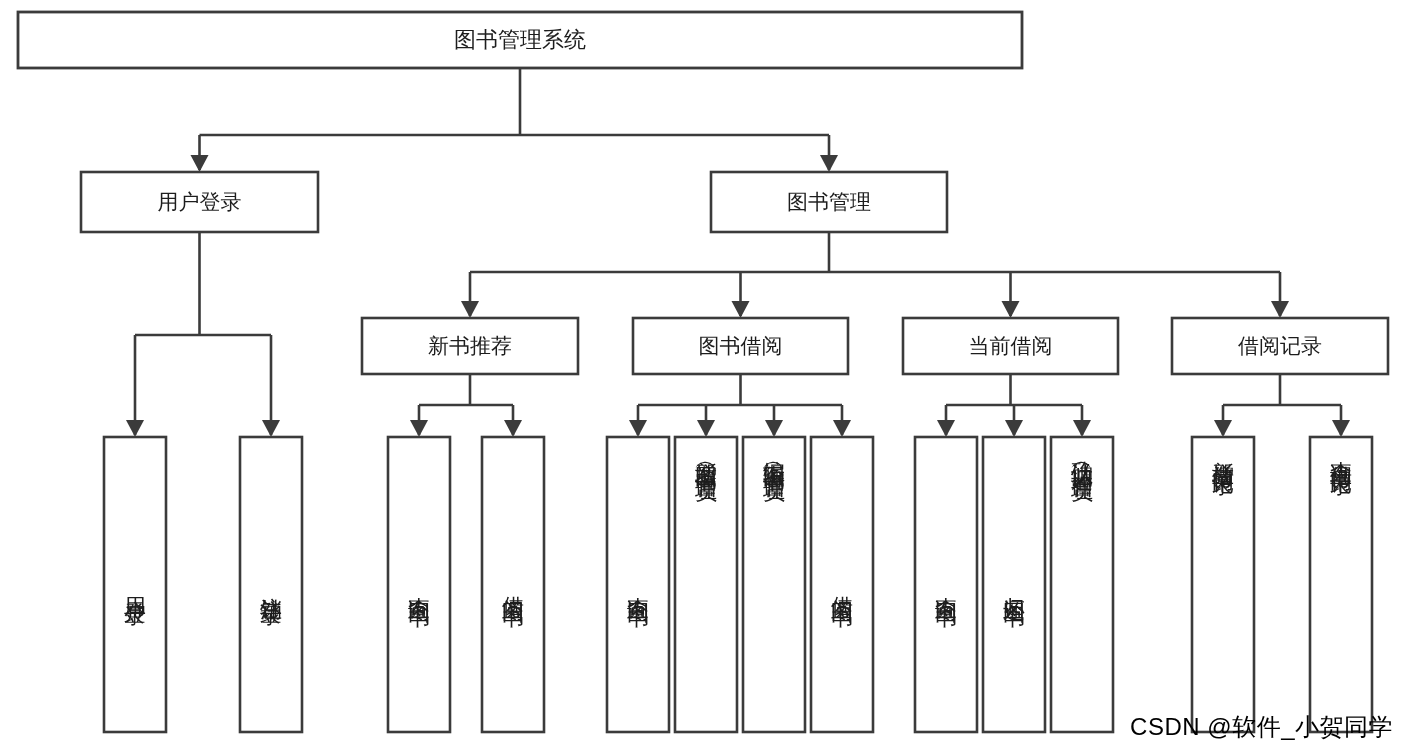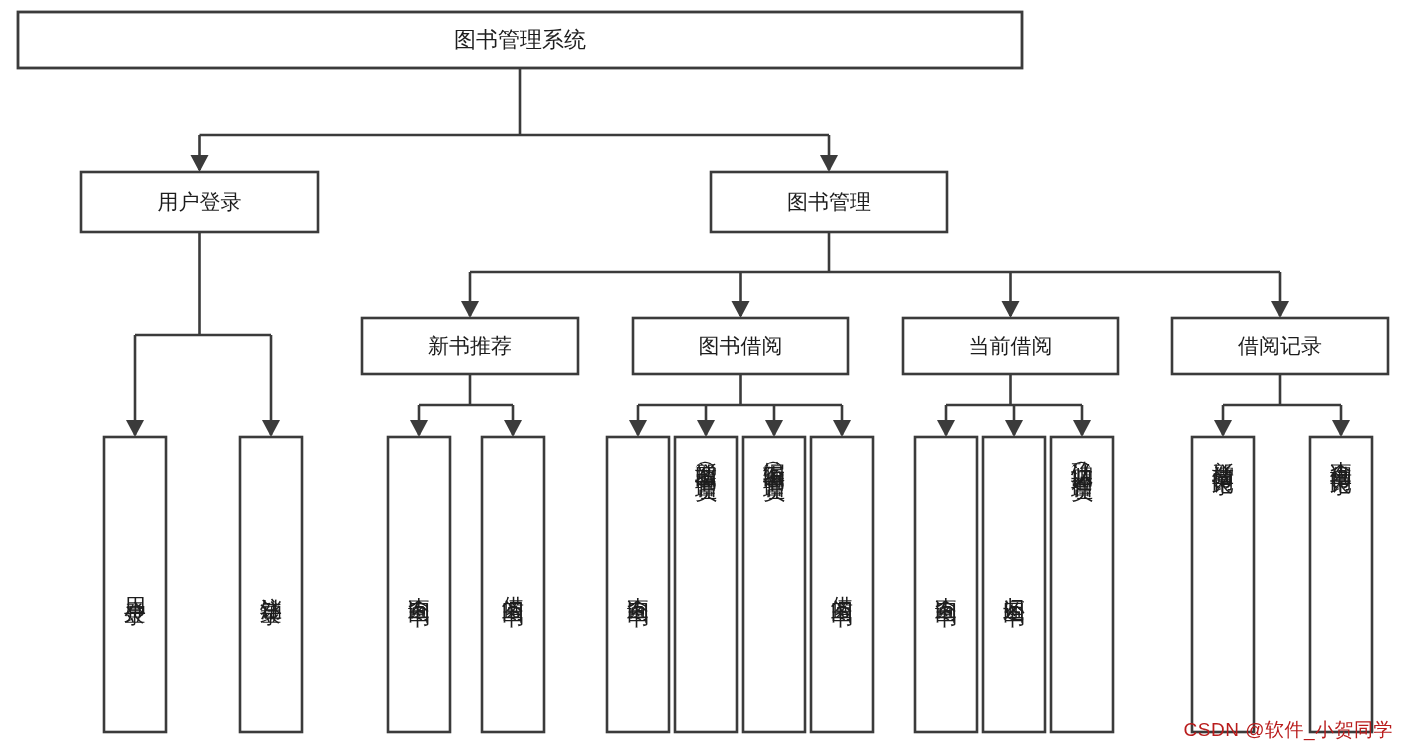--- a/index.html
+++ b/index.html
@@ -71,22 +71,22 @@
     line-height: 1.0;
     color: #1d1d1d;
     letter-spacing: 3px;
     white-space: nowrap;
   }
   .watermark {
     position: absolute;
     right: 12px;
     bottom: 4px;
     font-family: "Liberation Sans", "DejaVu Sans", sans-serif;
-    font-size: 19px;
-    color: #b91c1c;
+    font-size: 24px;
+    color: #000000;
     letter-spacing: 0.5px;
     user-select: none;
     white-space: nowrap;
   }
 </style>
 </head>
 <body>
 
 <div id="diagram-root">
 

